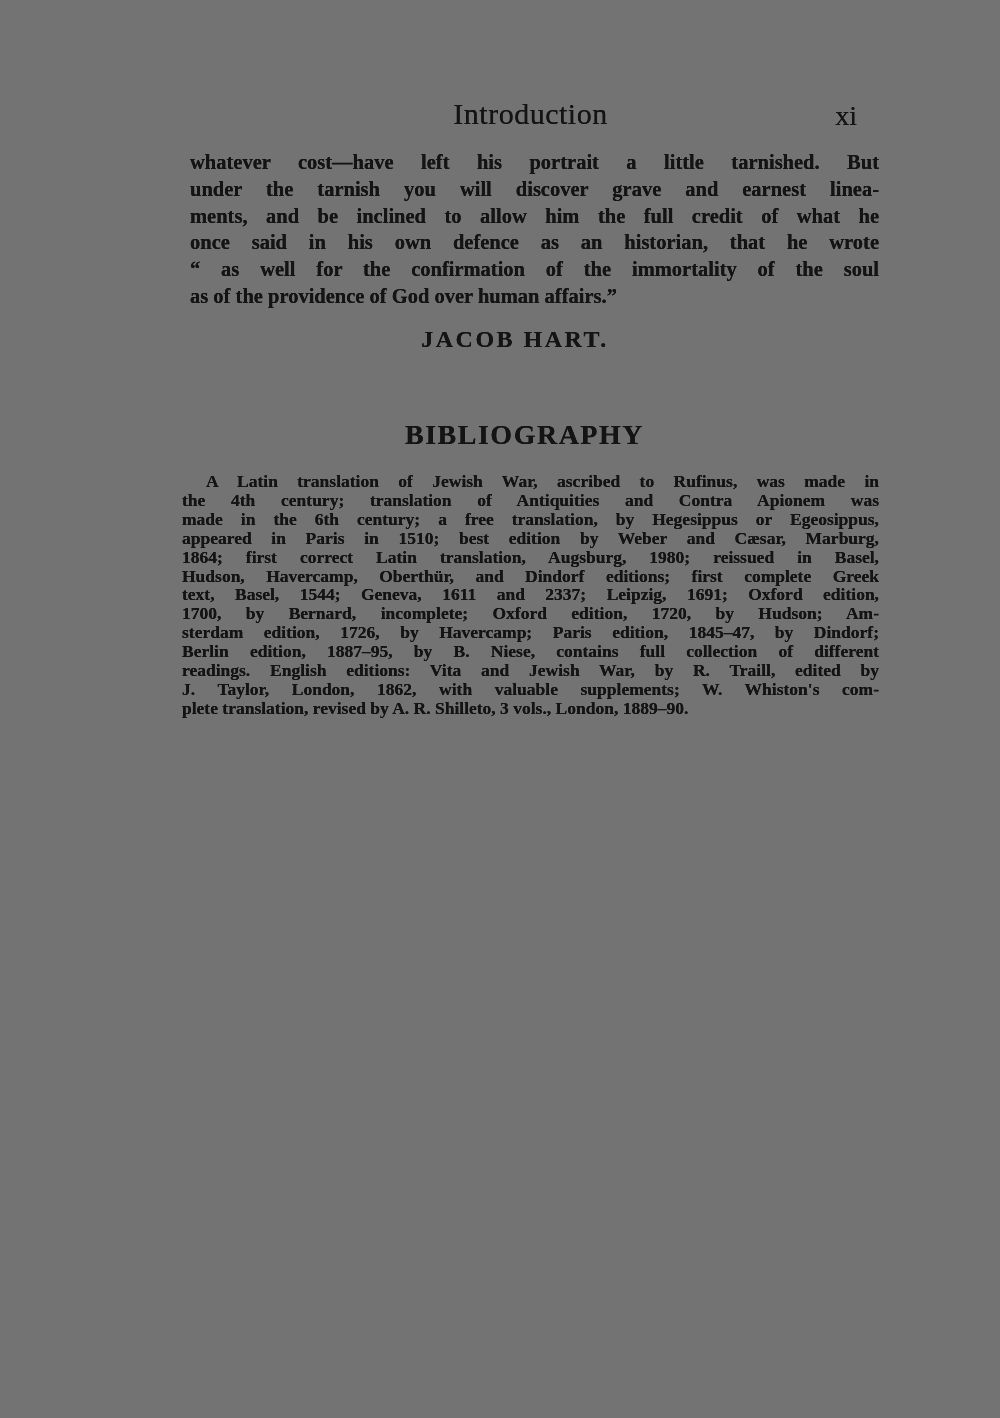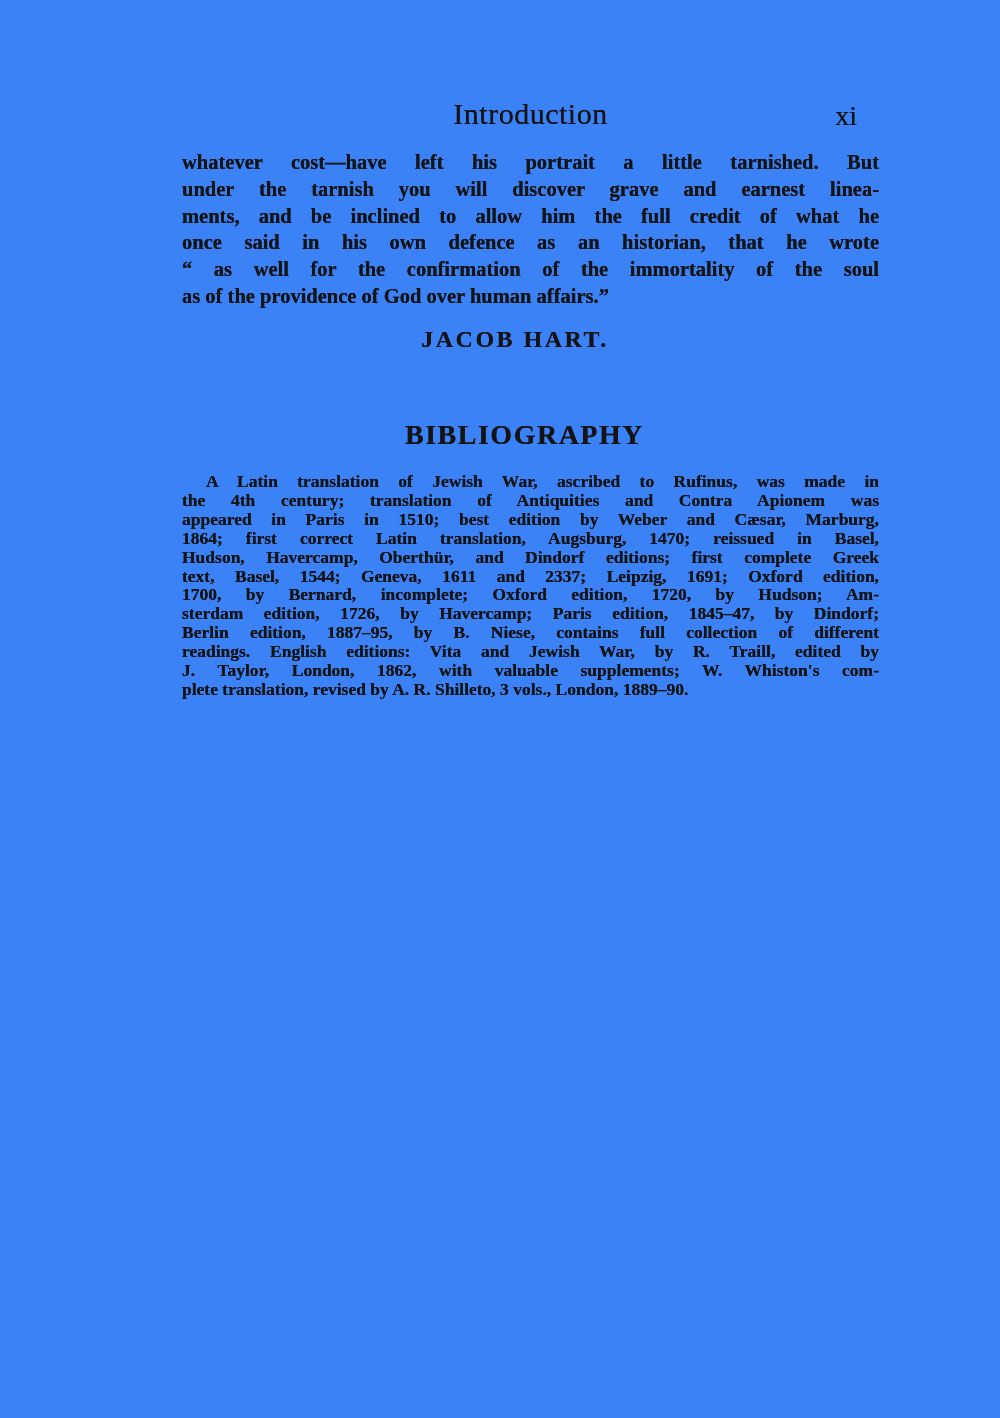--- a/index.html
+++ b/index.html
@@ -5,21 +5,21 @@
   html, body {
     margin: 0;
     padding: 0;
     background: #e8e8e8;
   }
   .page {
     position: relative;
     width: 1000px;
     height: 1418px;
     margin: 0 auto;
-    background: #3b82f6;
+    background: #737373;
     overflow: hidden;
     font-family: "Liberation Serif", "DejaVu Serif", serif;
     color: #141414;
   }
   
   .ink {
     text-shadow: 0 0 0.45px rgba(0,0,0,0.85);
   }
 
   .header {
@@ -56,20 +56,21 @@
   .para .line.para-last {
     text-align-last: left;
   }
 
   .intro {
     top: 149px;
     font-size: 20.5px;
   }
   .intro .line {
     line-height: 26.8px;
+    margin-left: 8px;
   }
 
   .signature {
     position: absolute;
     top: 324px;
     left: 182px;
     width: 697px;
     box-sizing: border-box;
     padding-right: 31px;
     text-align: center;
@@ -121,22 +122,23 @@
       <div class="line para-last">as of the providence of God over human affairs.”</div>
     </div>
 
   <div class="signature ink">JACOB HART.</div>
 
   <div class="biblio-heading ink">BIBLIOGRAPHY</div>
 
   <div class="para biblio ink">
       <div class="line">A Latin translation of Jewish War, ascribed to Rufinus, was made in</div>
       <div class="line">the 4th century; translation of Antiquities and Contra Apionem was</div>
+      <div class="line">made in the 6th century; a free translation, by Hegesippus or Egeosippus,</div>
       <div class="line">appeared in Paris in 1510; best edition by Weber and Cæsar, Marburg,</div>
-      <div class="line">1864; first correct Latin translation, Augsburg, 1470; reissued in Basel,</div>
+      <div class="line">1864; first correct Latin translation, Augsburg, 1980; reissued in Basel,</div>
       <div class="line">Hudson, Havercamp, Oberthür, and Dindorf editions; first complete Greek</div>
       <div class="line">text, Basel, 1544; Geneva, 1611 and 2337; Leipzig, 1691; Oxford edition,</div>
       <div class="line">1700, by Bernard, incomplete; Oxford edition, 1720, by Hudson; Am-</div>
       <div class="line">sterdam edition, 1726, by Havercamp; Paris edition, 1845–47, by Dindorf;</div>
       <div class="line">Berlin edition, 1887–95, by B. Niese, contains full collection of different</div>
       <div class="line">readings. English editions: Vita and Jewish War, by R. Traill, edited by</div>
       <div class="line">J. Taylor, London, 1862, with valuable supplements; W. Whiston's com-</div>
       <div class="line para-last">plete translation, revised by A. R. Shilleto, 3 vols., London, 1889–90.</div>
     </div>
 

